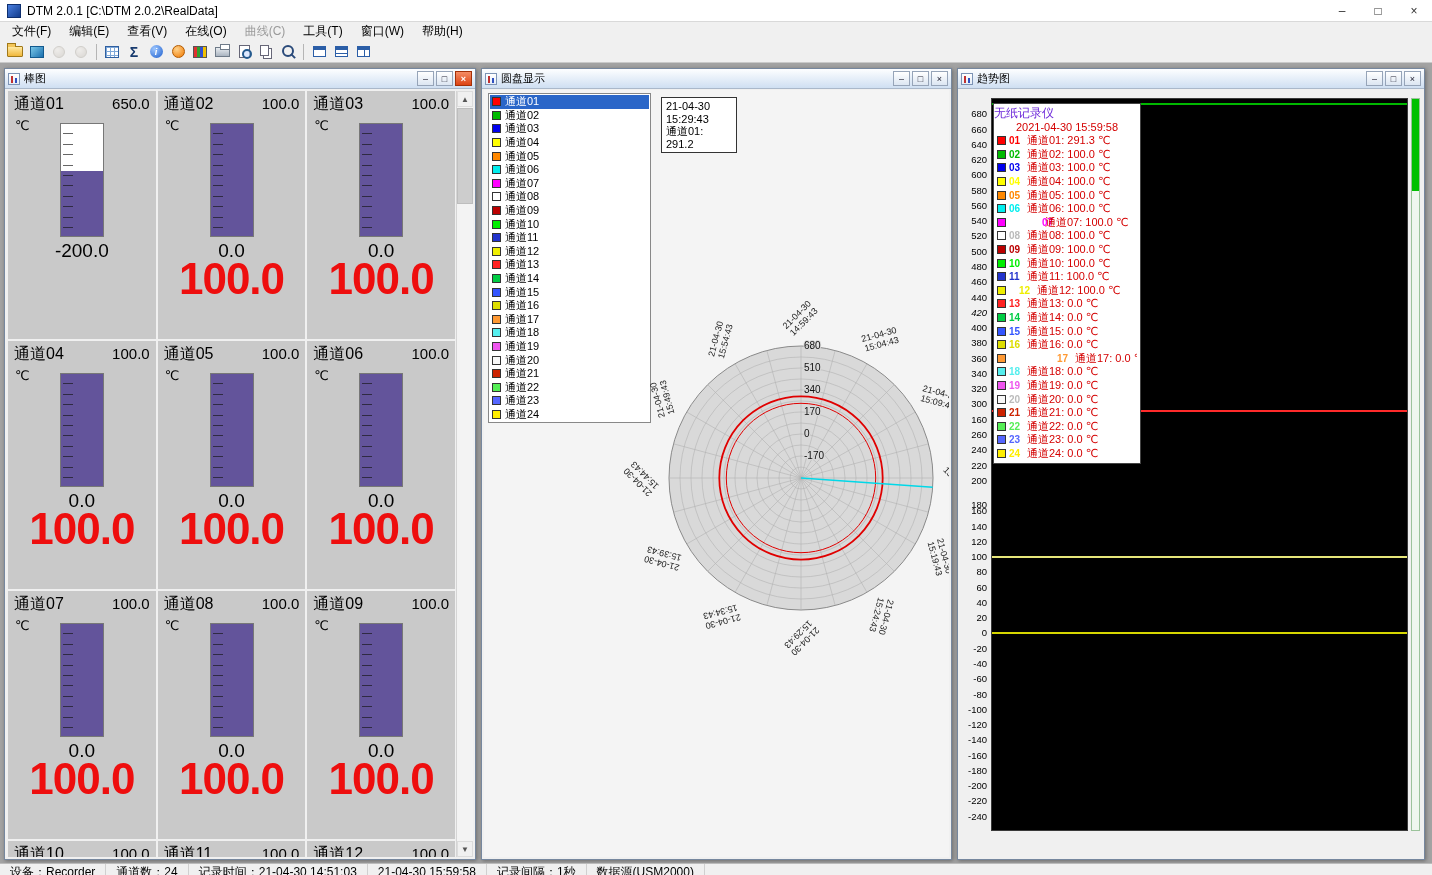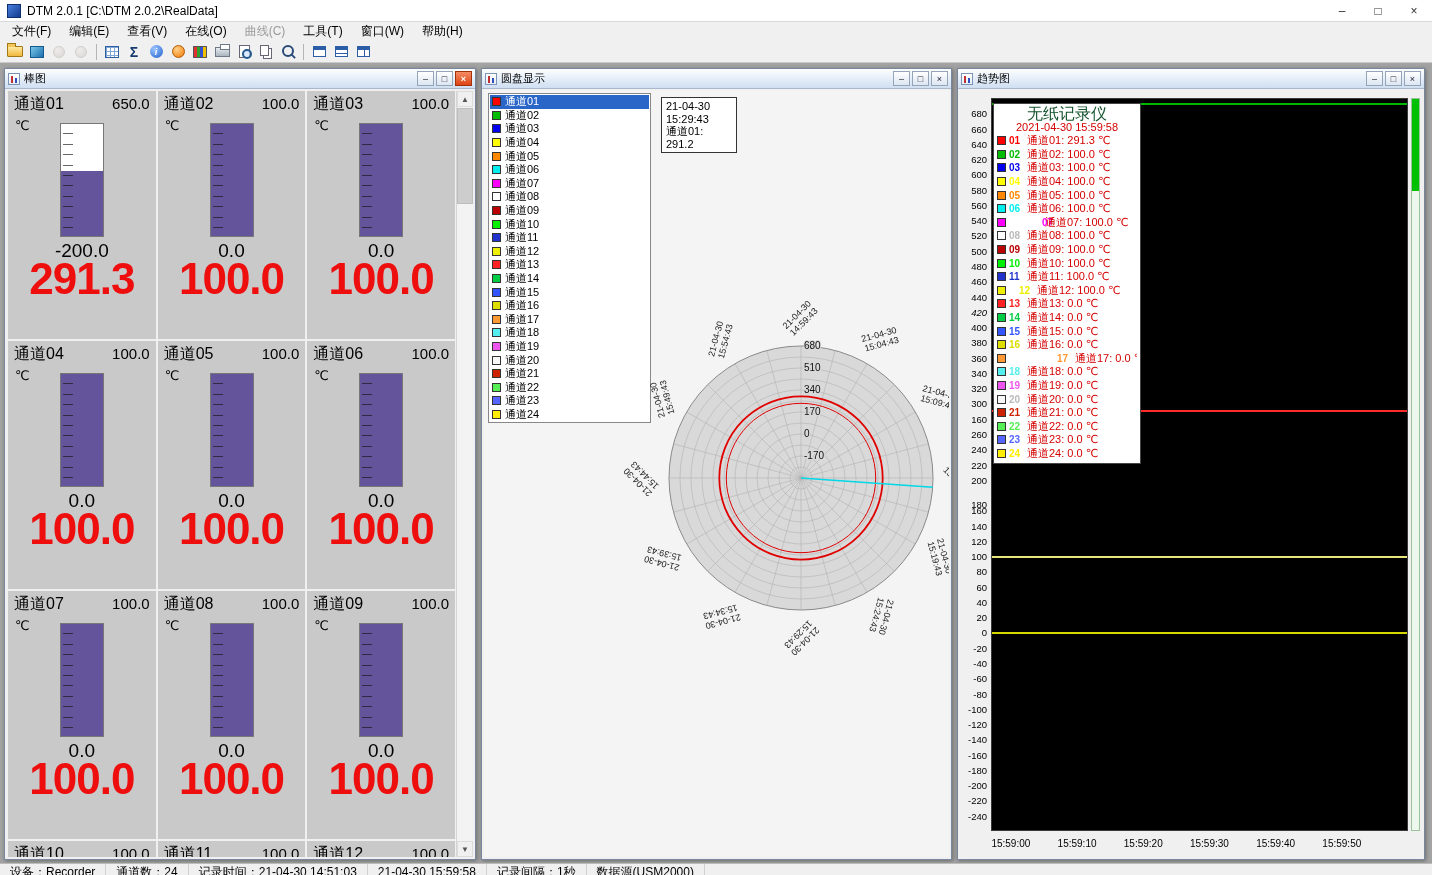--- a/index.html
+++ b/index.html
@@ -89,21 +89,21 @@
   .trend-body{position:absolute;left:2px;top:21px;right:2px;bottom:2px;background:#f0f0f0;overflow:hidden;}
   .y-axis{position:absolute;left:0;top:8px;bottom:26px;width:30px;}
   .ytick{position:absolute;right:3px;font-size:9.5px;transform:translateY(-50%);}
   .plot{position:absolute;left:31px;top:8px;bottom:26px;right:14px;background:#000;border:1px solid #3a3a3a;overflow:hidden;}
   .hline{position:absolute;left:0;right:0;}
   .gslider{position:absolute;right:2px;top:8px;bottom:26px;width:9px;background:#eef7ee;border:1px solid #9bc39b;}
   .gthumb{position:absolute;top:0;left:0;right:0;height:92px;background:#00c000;}
   .x-axis{position:absolute;left:31px;right:14px;bottom:5px;height:14px;}
   .xtick{position:absolute;font-size:10px;transform:translateX(-50%);white-space:nowrap;}
   .legend{position:absolute;left:33px;top:13px;width:148px;background:#fff;border:1px solid #444;padding:2px 0 3px 0;}
-  .lg-title{text-align:center;color:#14532d;font-size:16px;line-height:15px;}
+  .lg-title{text-align:left;color:#6d28d9;font-size:12px;line-height:15px;}
   .lg-ts{text-align:center;color:#d40000;font-size:11px;line-height:13px;}
   .lg-row{display:flex;align-items:center;height:13.6px;padding:0 3px;gap:3px;font-size:11px;}
   .lg-num{width:15px;font-size:10px;font-weight:bold;flex:none;}
   .lg-text{color:#d40000;white-space:nowrap;overflow:hidden;}
 
   
   .statusbar{position:absolute;left:0;bottom:0;width:100%;height:12px;background:#f0f0f0;border-top:1px solid #bbb;display:flex;overflow:hidden;font-size:12px;line-height:16px;}
   .sb-item{padding:0 10px;border-right:1px solid #d0d0d0;white-space:nowrap;}
 </style>
 </head>
@@ -199,21 +199,20 @@
             <div class="cell-head">
               <span class="cname">通道01</span>
               <span class="cmax">650.0</span>
             </div>
             <div class="cunit">℃</div>
             <div class="gauge">
               <div class="gfill" style="height: 57.8%;"></div>
               <div class="gticks"></div>
             </div>
             <div class="cmin">-200.0</div>
-            <div class="cval">291.3</div>
           </div>
           <div class="cell">
             <div class="cell-head">
               <span class="cname">通道02</span>
               <span class="cmax">100.0</span>
             </div>
             <div class="cunit">℃</div>
             <div class="gauge">
               <div class="gfill" style="height: 100%;"></div>
               <div class="gticks"></div>
@@ -577,28 +576,20 @@
         </div>
       <div class="plot" id="plot">
           <div class="hline" style="top: 0.520833%; background: rgb(0, 184, 0); height: 2px;"></div>
           <div class="hline" style="top: 42.5729%; background: rgb(255, 42, 42); height: 2px;"></div>
           <div class="hline" style="top: 62.5%; background: rgb(230, 230, 122); height: 2px;"></div>
           <div class="hline" style="top: 72.9167%; background: rgb(214, 214, 0); height: 2px;"></div>
         </div>
       <div class="gslider">
         <div class="gthumb"></div>
       </div>
-      <div class="x-axis" id="xAxis">
-          <div class="xtick" style="left: 4.7619%;">15:59:00</div>
-          <div class="xtick" style="left: 20.6349%;">15:59:10</div>
-          <div class="xtick" style="left: 36.5079%;">15:59:20</div>
-          <div class="xtick" style="left: 52.381%;">15:59:30</div>
-          <div class="xtick" style="left: 68.254%;">15:59:40</div>
-          <div class="xtick" style="left: 84.127%;">15:59:50</div>
-        </div>
       <div class="legend">
         <div class="lg-title">无纸记录仪</div>
         <div class="lg-ts">2021-04-30 15:59:58</div>
         <div id="legendRows">
             <div class="lg-row">
               <span class="csq" style="background: rgb(255, 0, 0);"></span>
               <span class="lg-num" style="color: rgb(255, 0, 0);">01</span>
               <span class="lg-text">通道01: 291.3 ℃</span>
             </div>
             <div class="lg-row">

